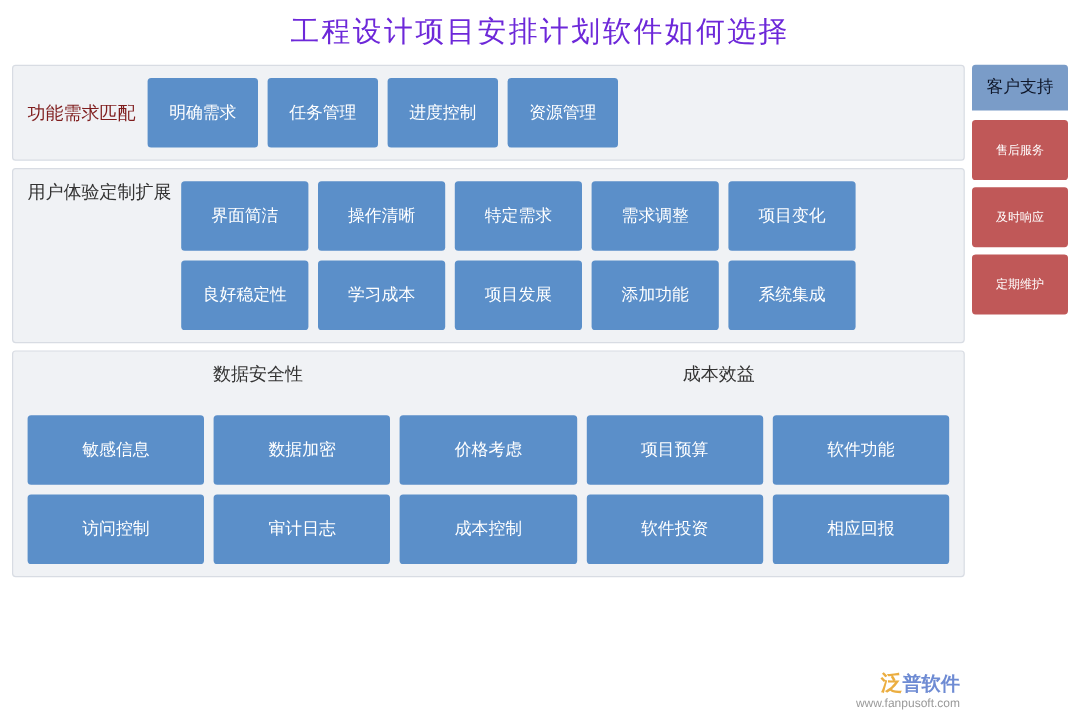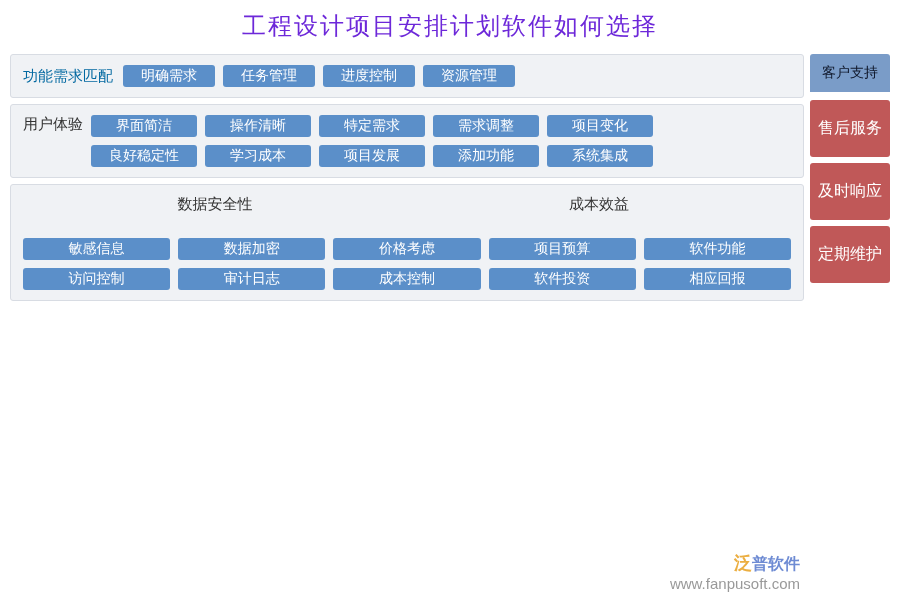--- a/index.html
+++ b/index.html
@@ -51,38 +51,38 @@
 
     
     .row1 {
       display: flex;
       align-items: center;
       gap: 10px;
     }
 
     .section-label {
       font-size: 15px;
-      color: #0369a1;
+      color: #7f1d1d;
       white-space: nowrap;
       min-width: 80px;
       text-align: center;
     }
 
     .tags-row {
       display: flex;
       gap: 8px;
       flex-wrap: wrap;
     }
 
     .tag-btn {
       background: #5b8fc9;
       color: #fff;
       border: none;
       border-radius: 3px;
-      padding: 2px 18px;
+      padding: 20px 18px;
       font-size: 14px;
       font-family: inherit;
       cursor: pointer;
       white-space: nowrap;
     }
 
     
     .row2 {
       display: flex;
       flex-direction: row;
@@ -148,21 +148,21 @@
       font-size: 14px;
       border-radius: 3px 3px 0 0;
       margin-bottom: 8px;
     }
 
     .sidebar-btn {
       background: #c05858;
       color: #fff;
       text-align: center;
       padding: 18px 4px;
-      font-size: 16px;
+      font-size: 10px;
       cursor: pointer;
       margin-bottom: 6px;
       border-radius: 3px;
     }
 
     
     .watermark {
       position: absolute;
       bottom: 8px;
       right: 100px;
@@ -172,21 +172,21 @@
       opacity: 0.85;
     }
 
     .watermark-logo {
       font-size: 16px;
       color: #c8a020;
       font-weight: bold;
     }
 
     .watermark-url {
-      font-size: 15px;
+      font-size: 10px;
       color: #888;
     }
   </style>
 </head>
 <body>
 
 <div class="page-wrapper">
   <h1 class="page-title">工程设计项目安排计划软件如何选择</h1>
 
   <div class="content-area">
@@ -198,20 +198,21 @@
             <button class="tag-btn">明确需求</button>
             <button class="tag-btn">任务管理</button>
             <button class="tag-btn">进度控制</button>
             <button class="tag-btn">资源管理</button>
           </div>
       </div>
 
       <div class="section-block row2">
         <div class="row2-headers">
           <div class="row2-header" id="row2-h1">用户体验</div>
+          <div class="row2-header" id="row2-h2">定制扩展</div>
         </div>
         <div class="row2-grid" id="row2-grid">
             <button class="tag-btn">界面简洁</button>
             <button class="tag-btn">操作清晰</button>
             <button class="tag-btn">特定需求</button>
             <button class="tag-btn">需求调整</button>
             <button class="tag-btn">项目变化</button>
             <button class="tag-btn">良好稳定性</button>
             <button class="tag-btn">学习成本</button>
             <button class="tag-btn">项目发展</button>

